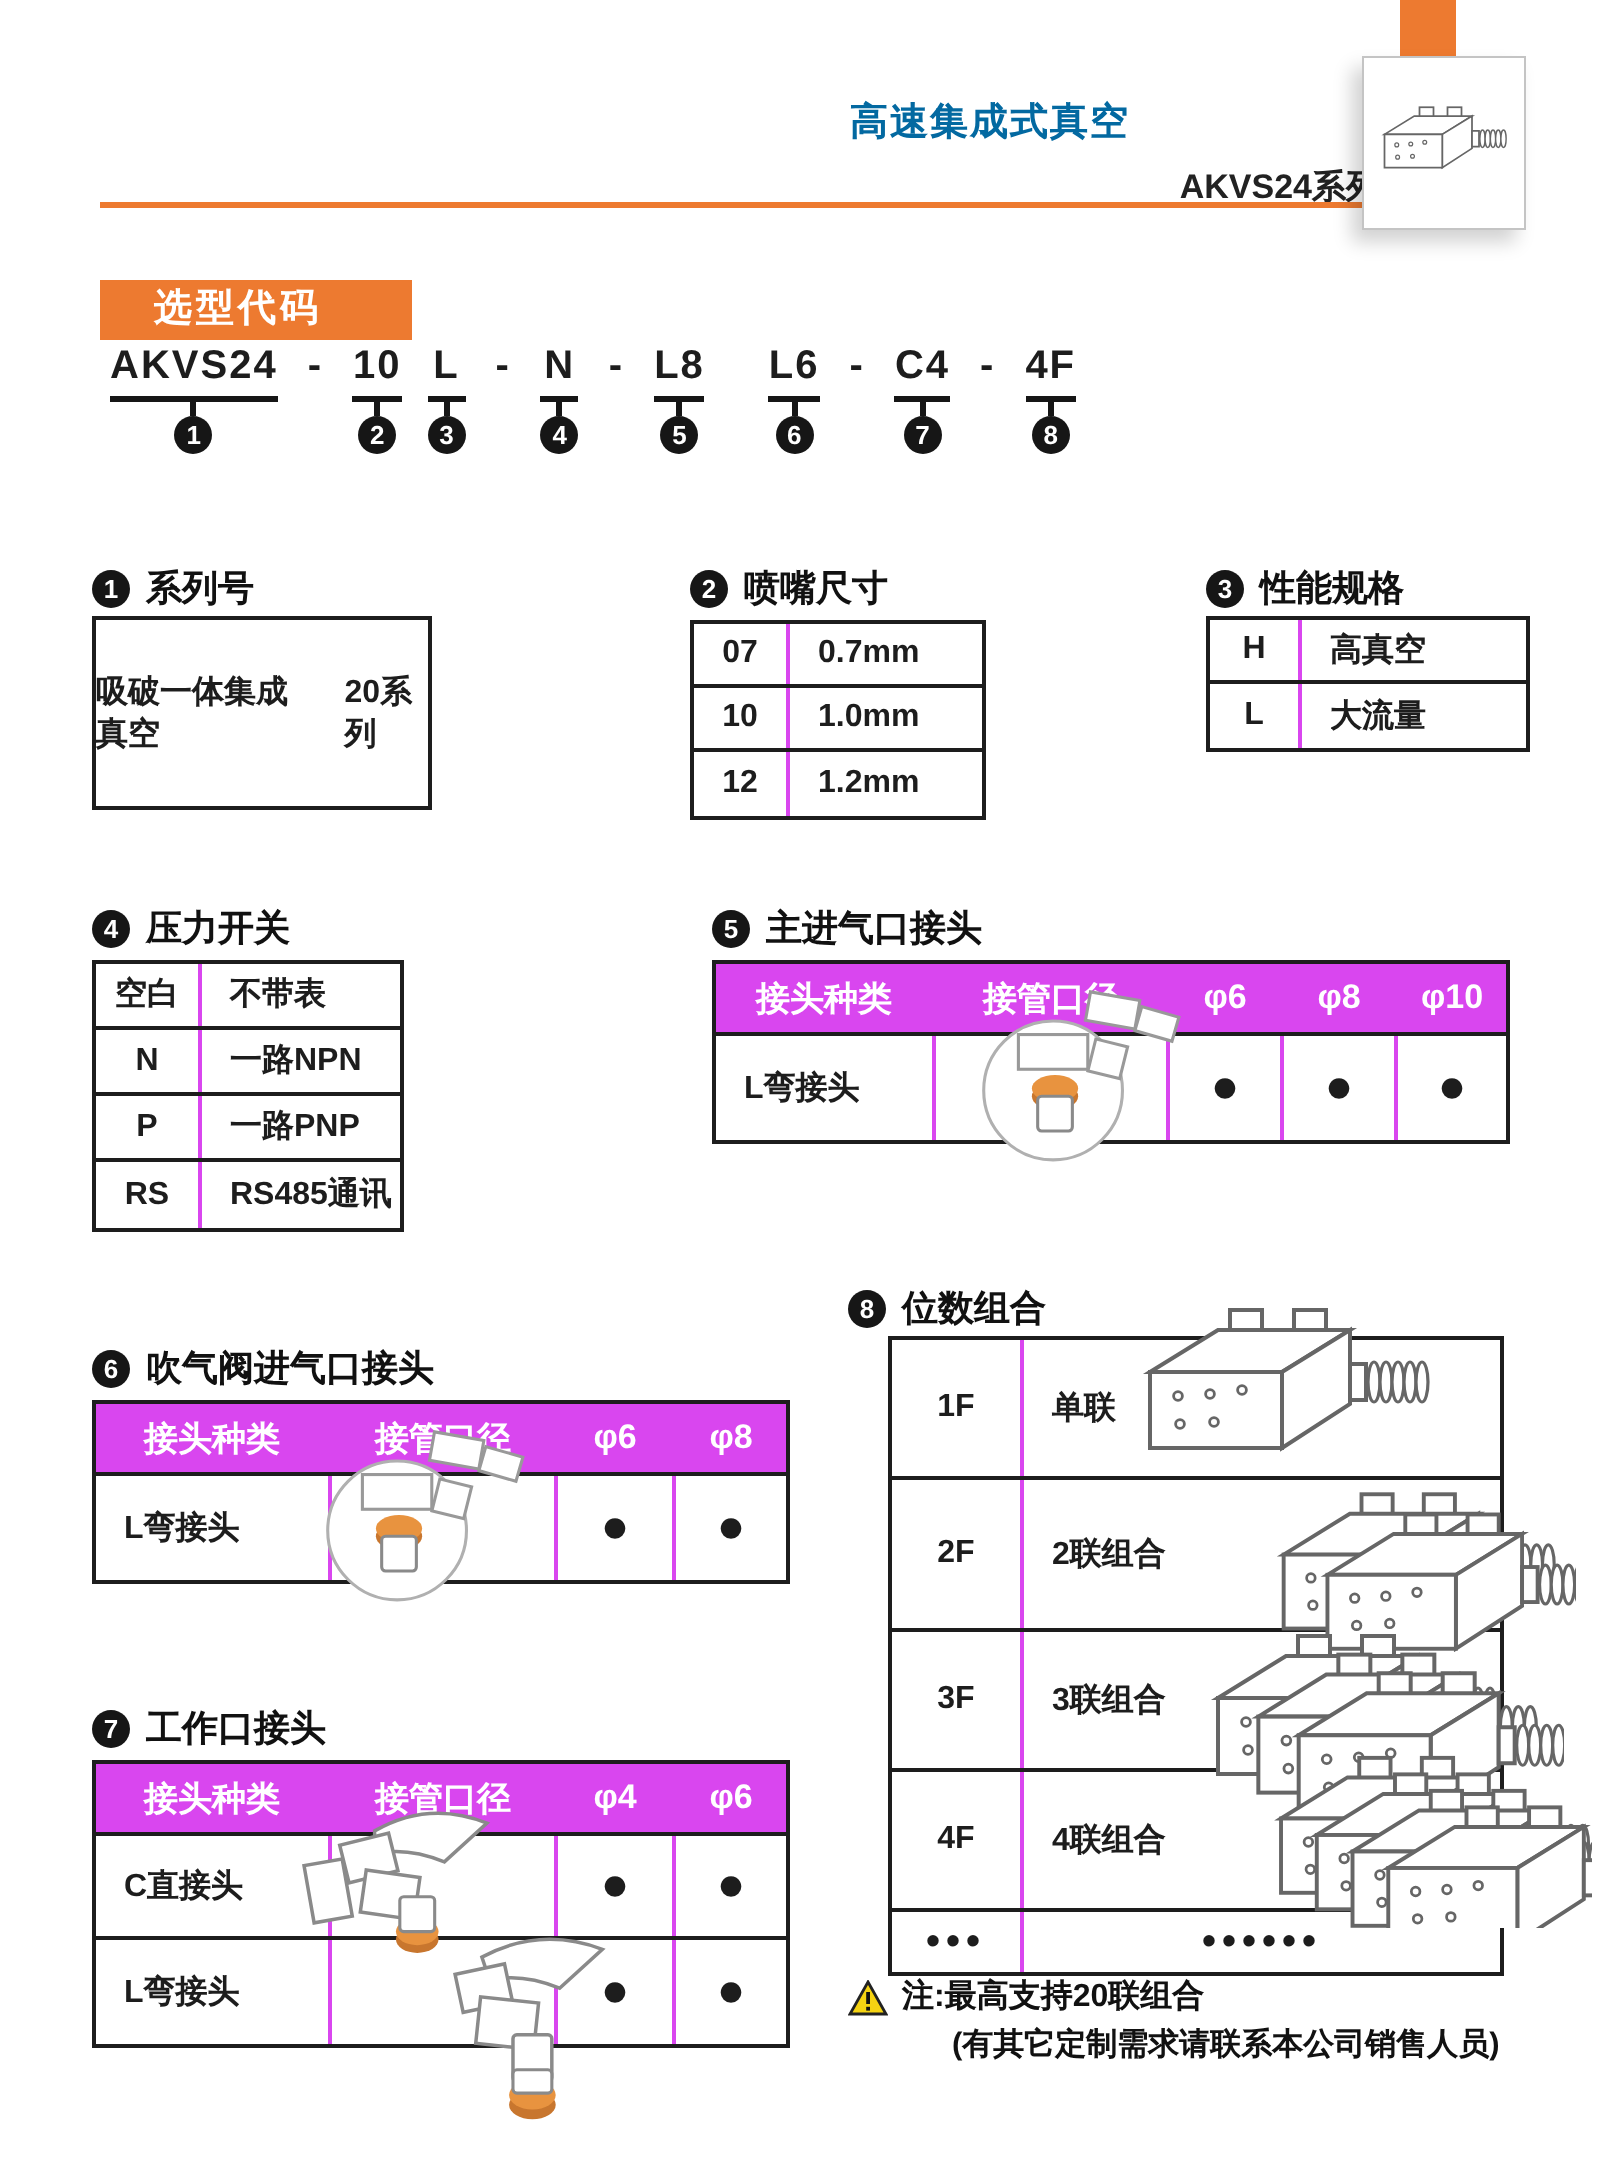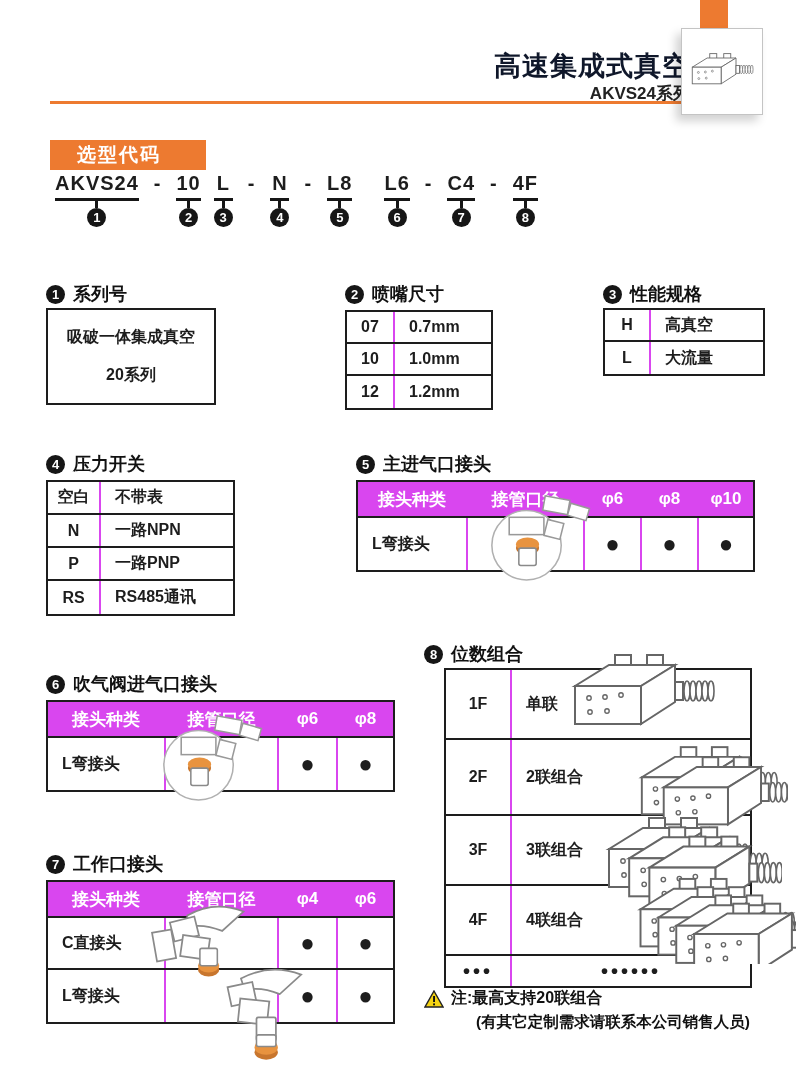--- a/index.html
+++ b/index.html
@@ -4,22 +4,22 @@
 <style>
   html,body{margin:0;padding:0;background:#fff;}
   .page{position:relative;width:800px;height:1080px;background:#fff;overflow:hidden;
         font-family:"Liberation Sans","DejaVu Sans",sans-serif;color:#1d1d1d;}
 
   
   .corner-tab{position:absolute;left:700px;top:0;width:28px;height:34px;background:#ED7A30;}
   .product-box{position:absolute;left:681px;top:28px;width:80px;height:85px;background:#fff;
                border:1px solid #c4c4c4;box-shadow:-5px 6px 9px rgba(0,0,0,.18);
                display:flex;align-items:center;justify-content:center;z-index:3;}
-  .hdr-title{position:absolute;left:300px;top:48px;width:390px;text-align:right;
-             font-size:27px;font-weight:bold;color:#0f172a;letter-spacing:1px;}
+  .hdr-title{position:absolute;left:300px;top:48px;width:390px;text-align:center;
+             font-size:19px;font-weight:bold;color:#0369a1;letter-spacing:1px;}
   .hdr-series{position:absolute;left:300px;top:82px;width:390px;text-align:right;
               font-size:17px;font-weight:600;color:#222;}
   .hdr-line{position:absolute;left:50px;top:101px;width:632px;height:3px;background:#ED7A30;}
 
   
   .sel-bar{position:absolute;left:50px;top:140px;width:156px;height:30px;background:#ED7A30;
            color:#fff;font-size:19px;font-weight:bold;line-height:30px;padding-left:27px;
            box-sizing:border-box;letter-spacing:2px;}
 
   
@@ -45,21 +45,21 @@
   .tr:last-child{border-bottom:none;}
   .td{border-right:2px solid #d946ef;box-sizing:border-box;display:flex;align-items:center;
       justify-content:center;font-size:16px;font-weight:600;background:transparent;}
   .td:last-child{border-right:none;}
   .td.left{justify-content:flex-start;padding-left:14px;}
   .th{background:#d946ef;color:#fff;font-weight:bold;font-size:17px;}
   .dotcell{font-size:24px;line-height:1;}
 
   
   .series-box{position:absolute;left:46px;top:308px;width:170px;height:97px;border:2px solid #1d1d1d;
-              box-sizing:border-box;display:flex;flex-direction:column;align-items:center;
+              box-sizing:border-box;display:flex;flex-direction:row;align-items:center;
               justify-content:center;gap:17px;font-size:16px;font-weight:bold;}
 
   
   .s2 .c1{width:48px;}  .s2 .c2{flex:1;} .s2 .tr{height:32px;}
   .s3 .c1{width:46px;}  .s3 .c2{flex:1;} .s3 .tr{height:32px;}
   .s4 .c1{width:53px;}  .s4 .c2{flex:1;} .s4 .tr{height:33px;}
   .s5 .c1{width:110px;} .s5 .c2{width:117px;} .s5 .c3{width:57px;} .s5 .c4{width:57px;} .s5 .c5{flex:1;}
   .s5 .hrow{height:36px;} .s5 .brow{height:52px;}
   .s6 .c1{width:118px;} .s6 .c2{width:113px;} .s6 .c3{width:59px;} .s6 .c4{flex:1;}
   .s6 .hrow{height:36px;} .s6 .brow{height:52px;}
@@ -269,21 +269,21 @@
     <div class="tr">
         <div class="td c1">L</div>
         <div class="td c2 left">大流量</div>
       </div>
   </div>
 
   <div class="sec-title" style="left:46px;top:452px;">
     <span class="num-badge">4</span>
       <span>压力开关</span>
   </div>
-  <div class="tbl s4" style="left:46px;top:480px;width:189px;">
+  <div class="tbl s4" style="left:46px;top:480px;width:156px;">
     <div class="tr">
         <div class="td c1">空白</div>
         <div class="td c2 left">不带表</div>
       </div>
     <div class="tr">
         <div class="td c1">N</div>
         <div class="td c2 left">一路NPN</div>
       </div>
     <div class="tr">
         <div class="td c1">P</div>

